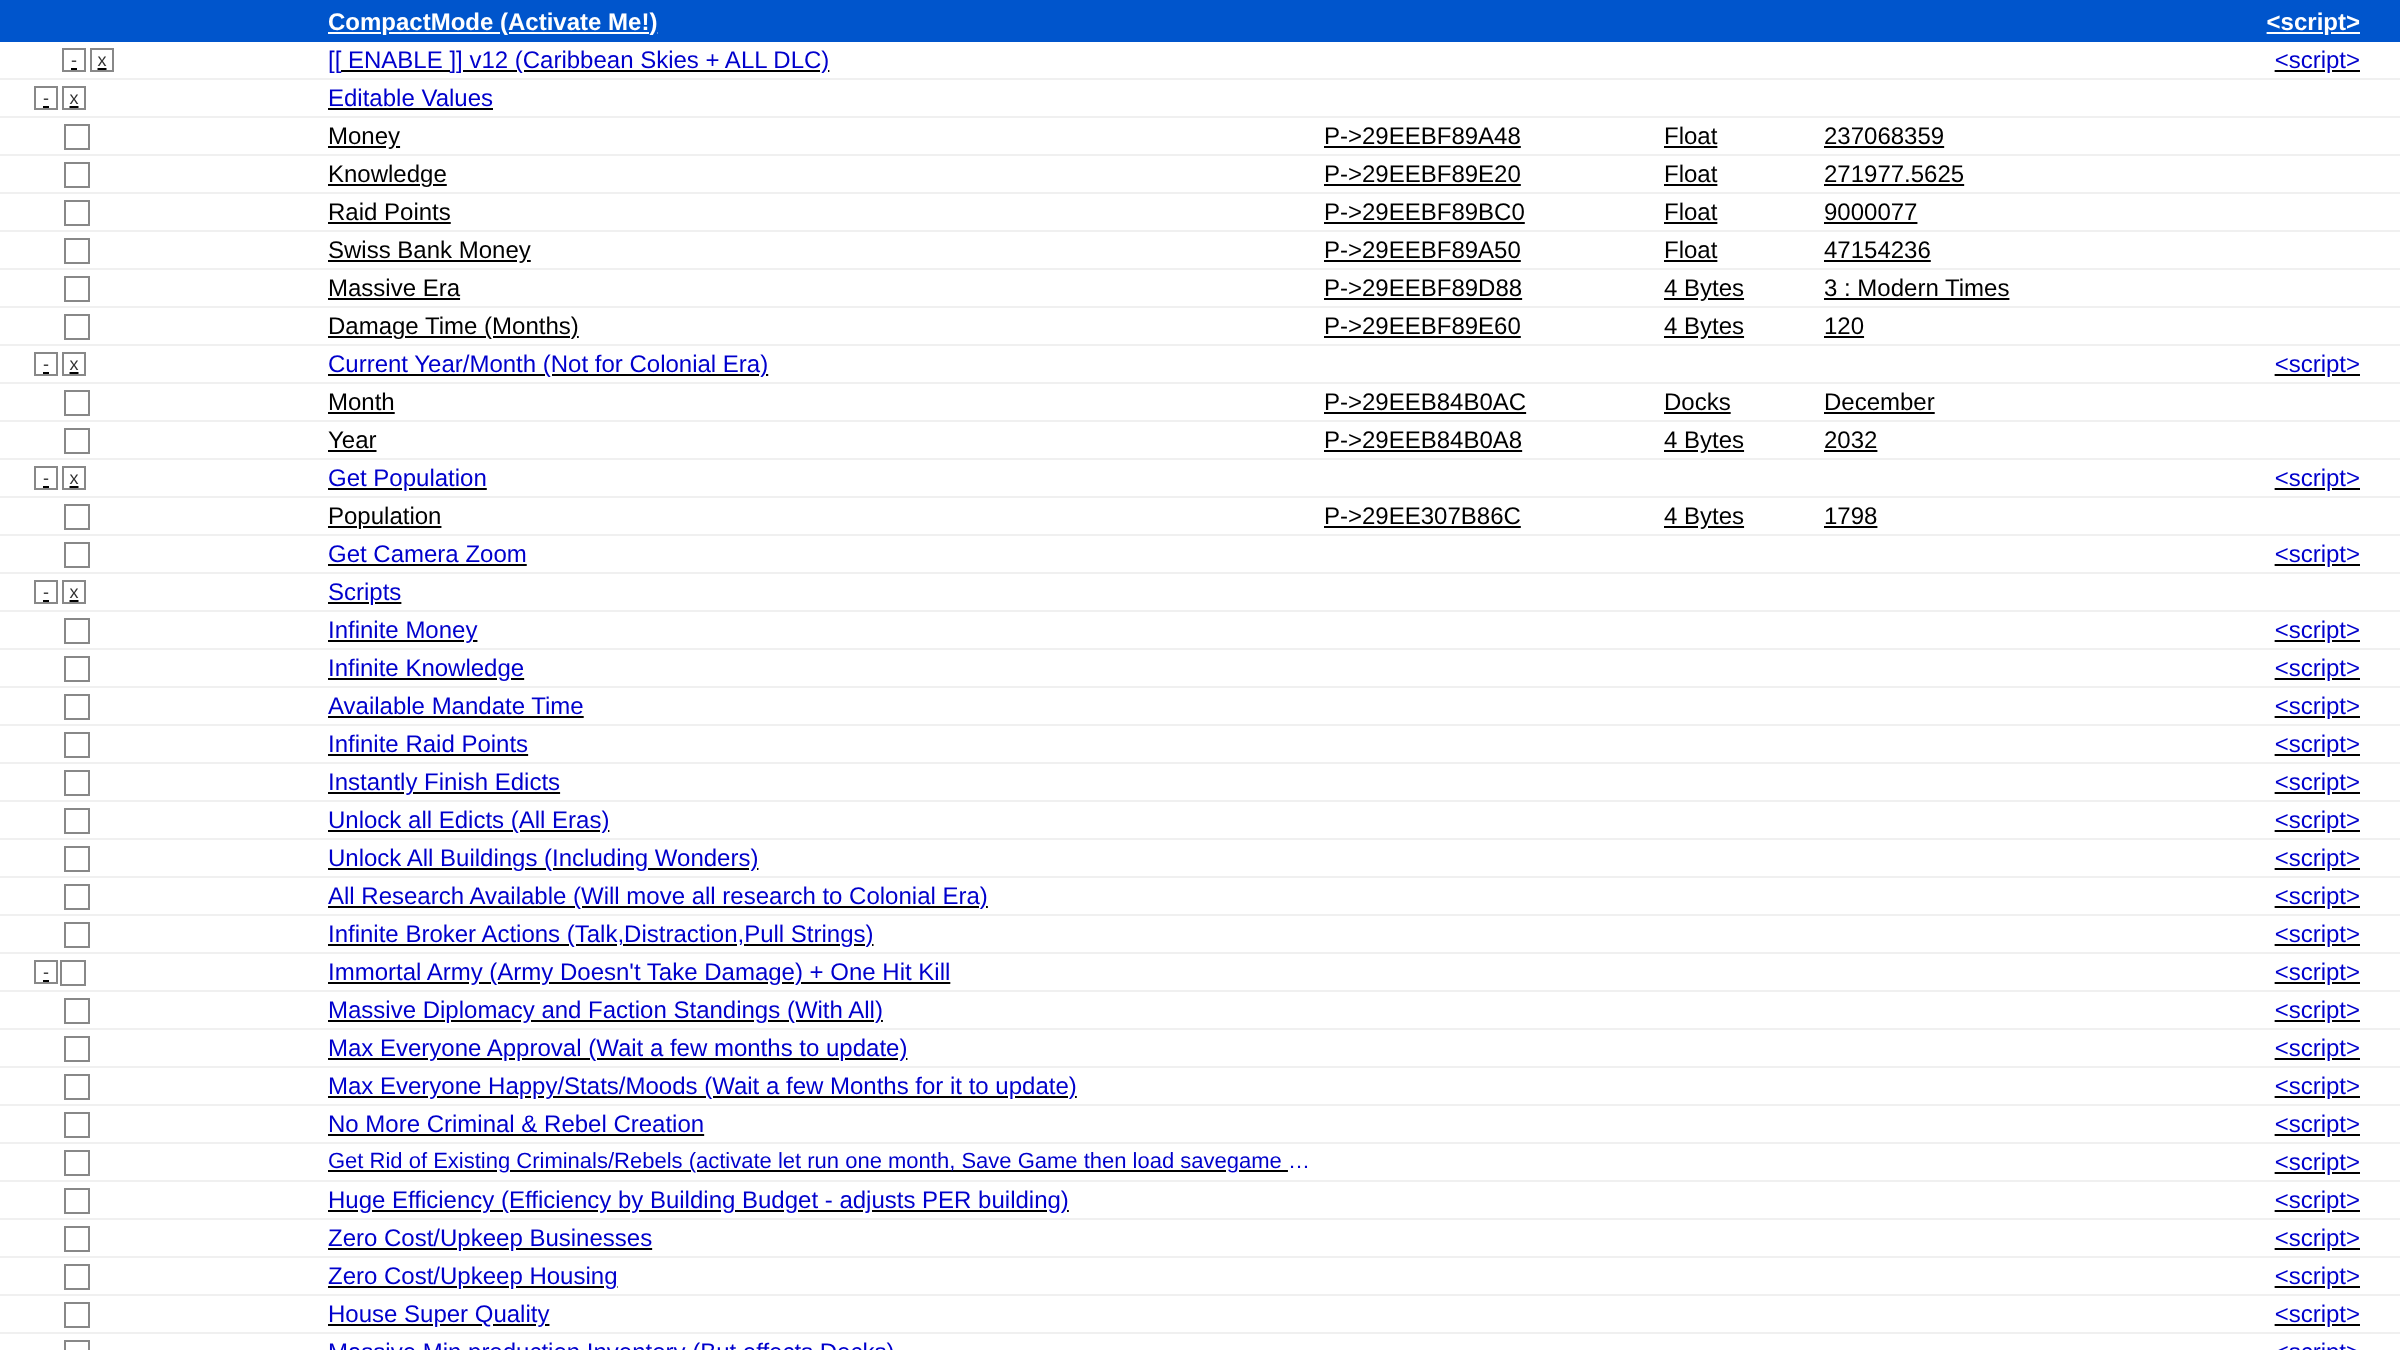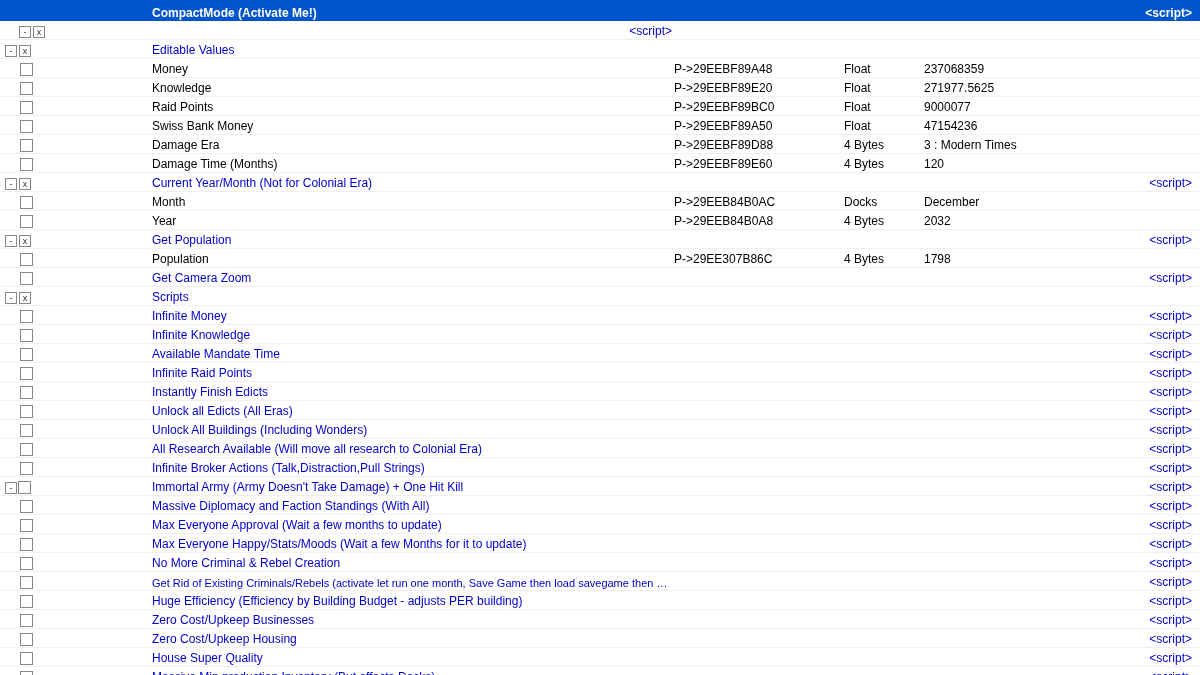--- a/index.html
+++ b/index.html
@@ -13,24 +13,25 @@
     }
     .container {
       width: 1200px;
       height: 675px;
       background: #ffffff;
       overflow-y: auto;
       overflow-x: hidden;
     }
     .row {
       display: flex;
-      align-items: flex-end;
+      align-items: center;
       min-height: 19px;
-      padding: 1px 0;
+      padding: 1px 12px;
       border-bottom: 1px solid #f0f0f0;
+      text-decoration: underline;
     }
     .row.header-row {
       background: #0055cc;
       color: white;
       font-weight: bold;
       border-bottom: none;
     }
     .col-name {
       flex: 1;
       padding-left: 2px;
@@ -117,20 +118,21 @@
     <div class="col-value" style="color:white;"></div>
     <div class="col-script header-script">&lt;script&gt;</div>
   </div>
 
   <div class="row">
     <div style="width:150px; min-width:150px; display:flex; align-items:center;">
       <span class="spacer" style="width:18px;"></span>
       <span class="expand-icon">-</span>
       <span class="expand-icon">x</span>
     </div>
+    <div class="col-name">[[ ENABLE ]] v12 (Caribbean Skies + ALL DLC)</div>
     <div class="col-address"></div>
     <div class="col-type"></div>
     <div class="col-value"></div>
     <div class="col-script">&lt;script&gt;</div>
   </div>
 
   <div class="row">
     <div style="width:150px; min-width:150px; display:flex; align-items:center;">
       <span class="spacer" style="width:4px;"></span>
       <span class="expand-icon">-</span>
@@ -189,21 +191,21 @@
     <div class="col-type">Float</div>
     <div class="col-value">47154236</div>
     <div class="col-script"></div>
   </div>
 
   <div class="row">
     <div style="width:150px; min-width:150px; display:flex; align-items:center;">
       <span class="spacer" style="width:20px;"></span>
       <span class="checkbox-cell"></span>
     </div>
-    <div class="col-name black-text">Damage Era</div>
+    <div class="col-name black-text">Massive Era</div>
     <div class="col-address">P-&gt;29EEBF89D88</div>
     <div class="col-type">4 Bytes</div>
     <div class="col-value">3 : Modern Times</div>
     <div class="col-script"></div>
   </div>
 
   <div class="row">
     <div style="width:150px; min-width:150px; display:flex; align-items:center;">
       <span class="spacer" style="width:20px;"></span>
       <span class="checkbox-cell"></span>

